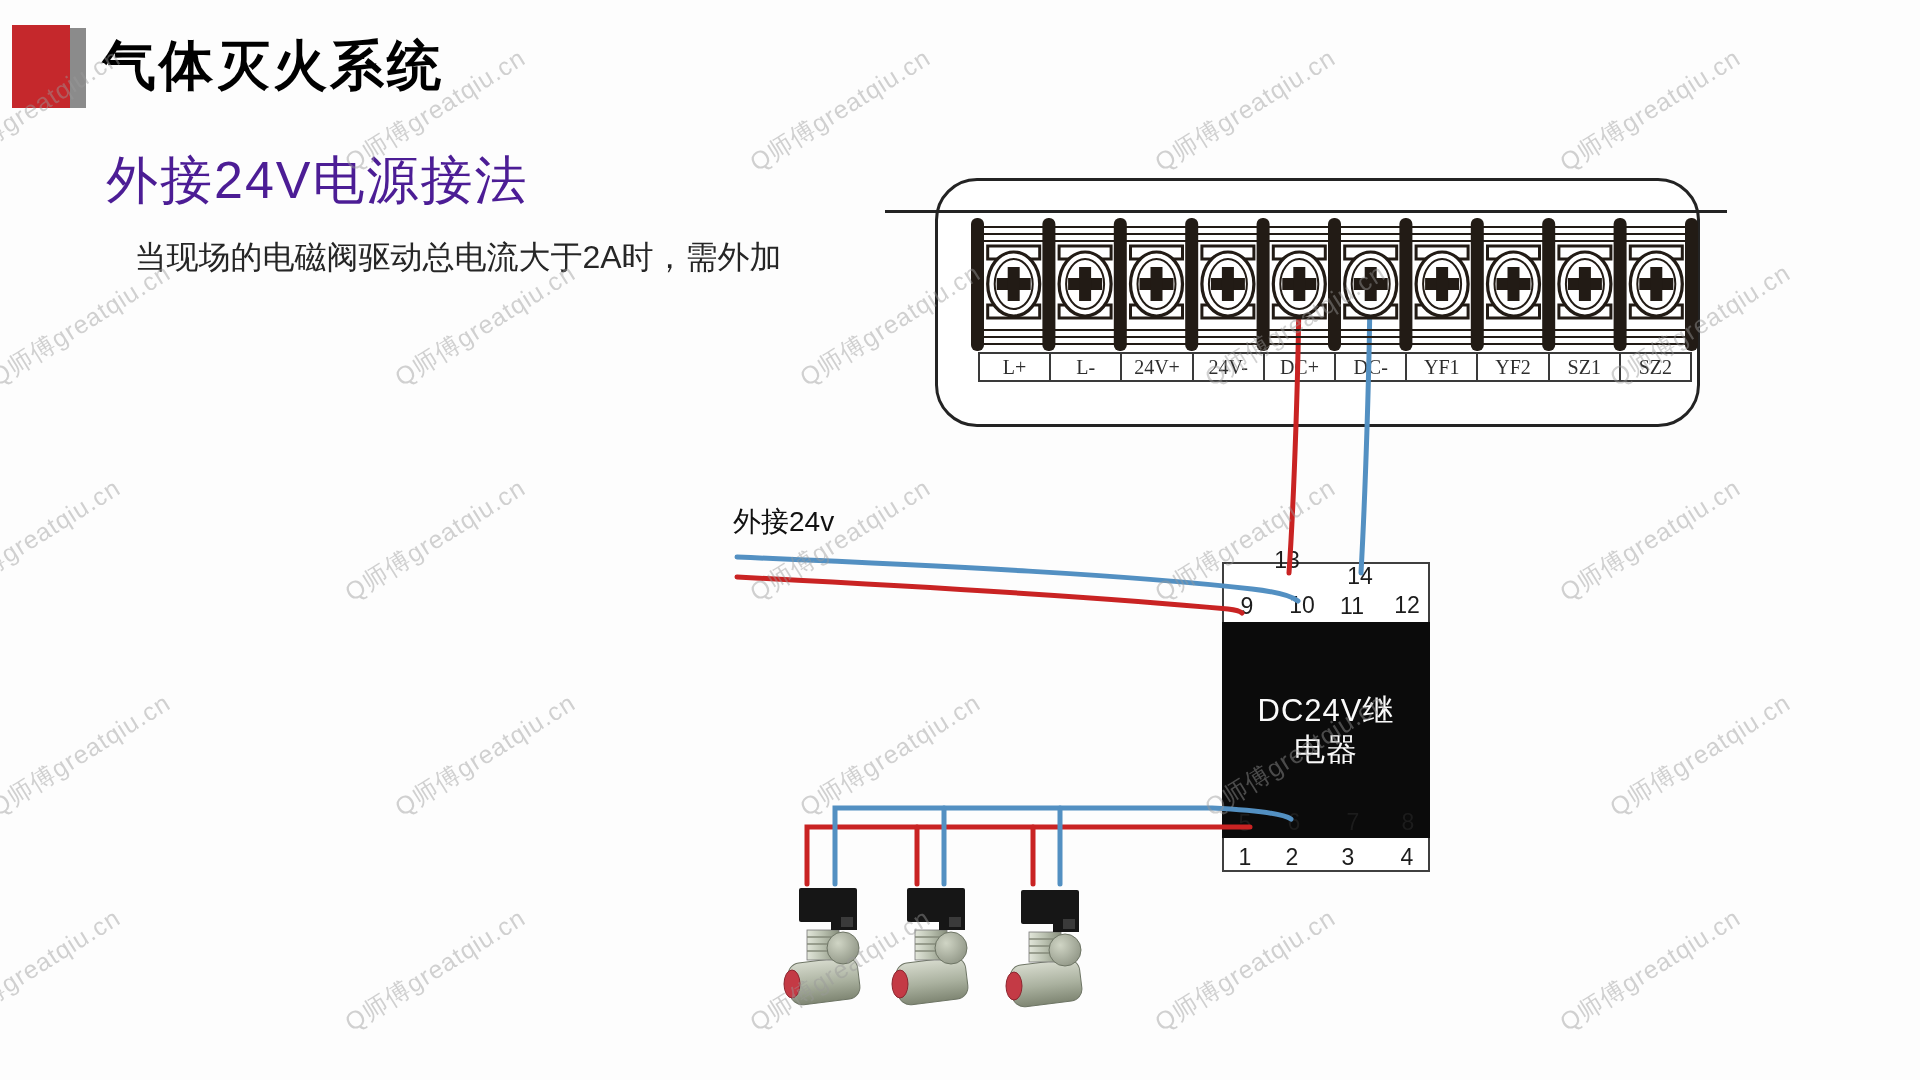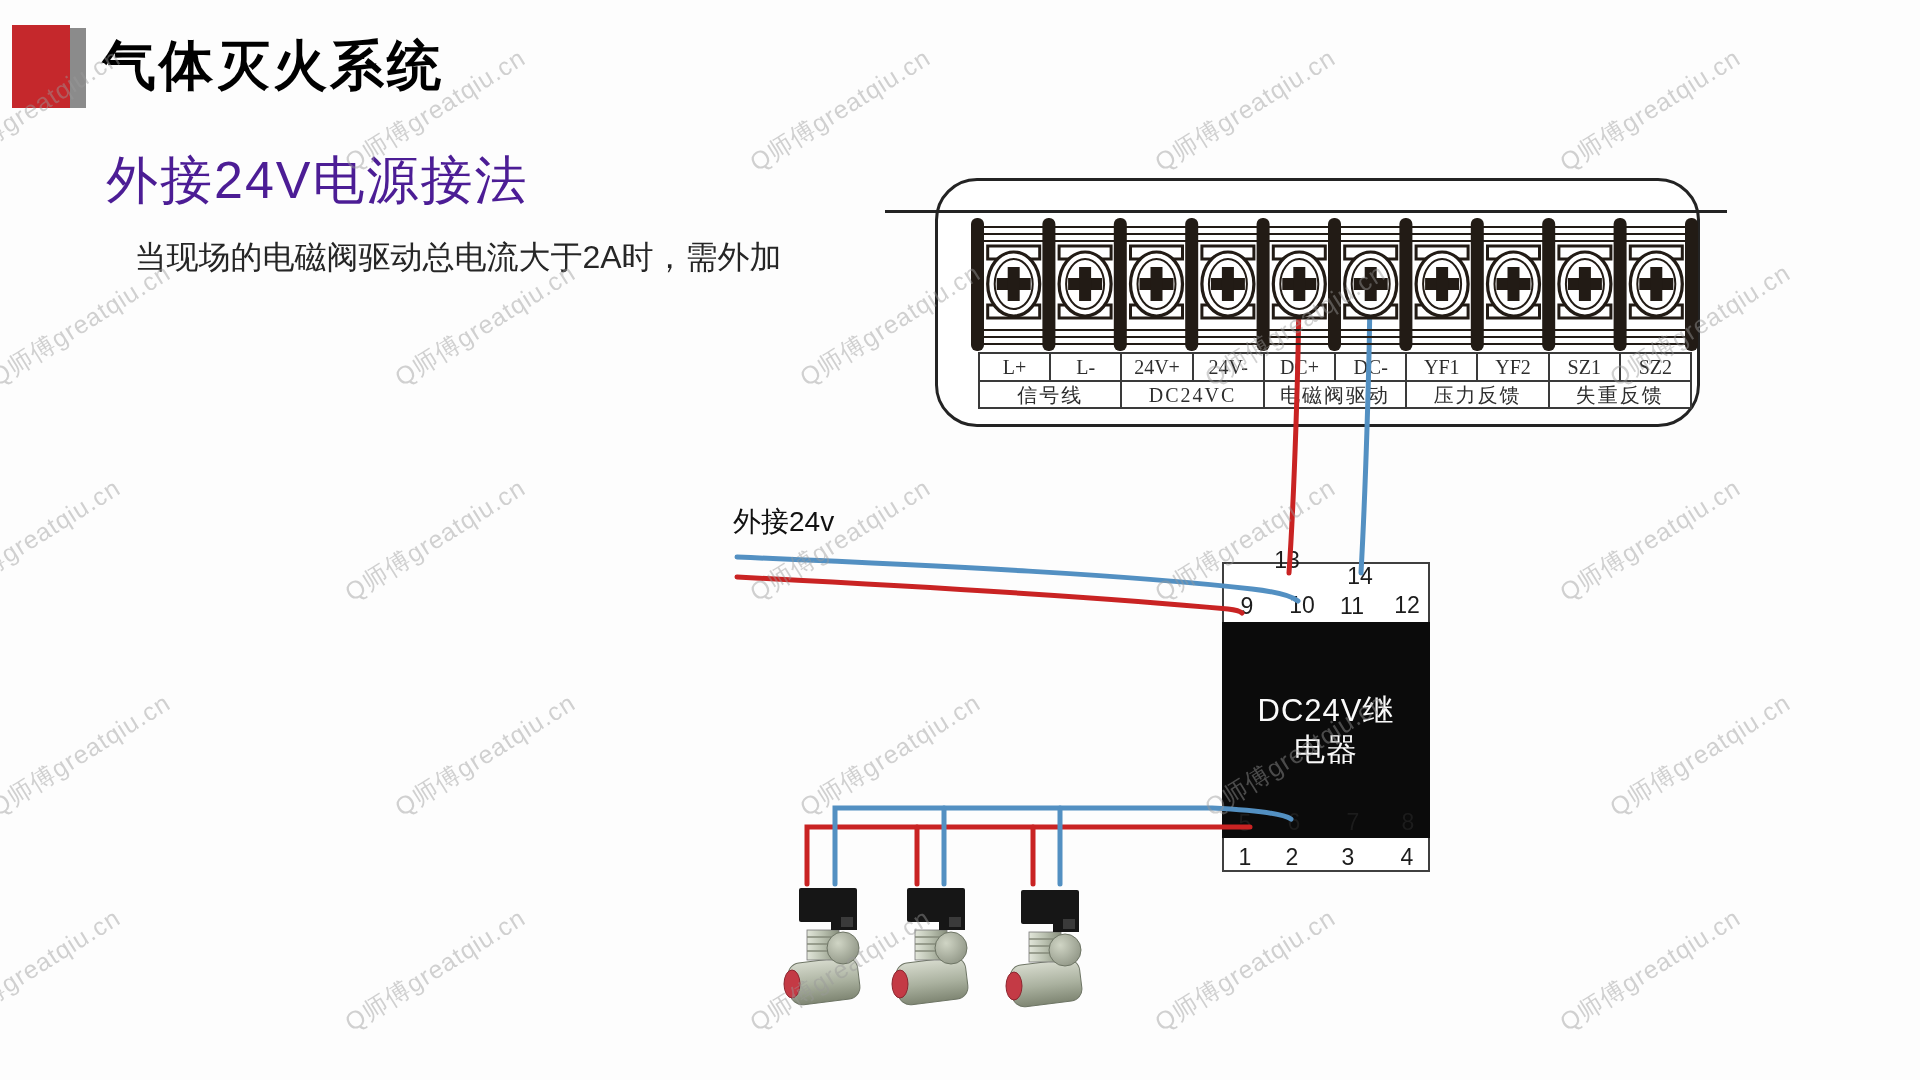--- a/index.html
+++ b/index.html
@@ -72,27 +72,20 @@
         <div class="tcell">L+</div>
         <div class="tcell">L-</div>
         <div class="tcell">24V+</div>
         <div class="tcell">24V-</div>
         <div class="tcell">DC+</div>
         <div class="tcell">DC-</div>
         <div class="tcell">YF1</div>
         <div class="tcell">YF2</div>
         <div class="tcell">SZ1</div>
         <div class="tcell">SZ2</div>
-      </div>
-    <div class="trow trow2" id="trow2">
-        <div class="tcell">信号线</div>
-        <div class="tcell">DC24VC</div>
-        <div class="tcell">电磁阀驱动</div>
-        <div class="tcell">压力反馈</div>
-        <div class="tcell">失重反馈</div>
       </div>
   </div>
 
   <div class="abs" id="relay"></div>
   <div class="abs" id="relay-black">
     <div class="relay-label-line">DC24V继</div>
     <div class="relay-label-line">电器</div>
   </div>
   <div id="pins">
       <span class="pin" style="left: 1287px; top: 560px;">13</span>

